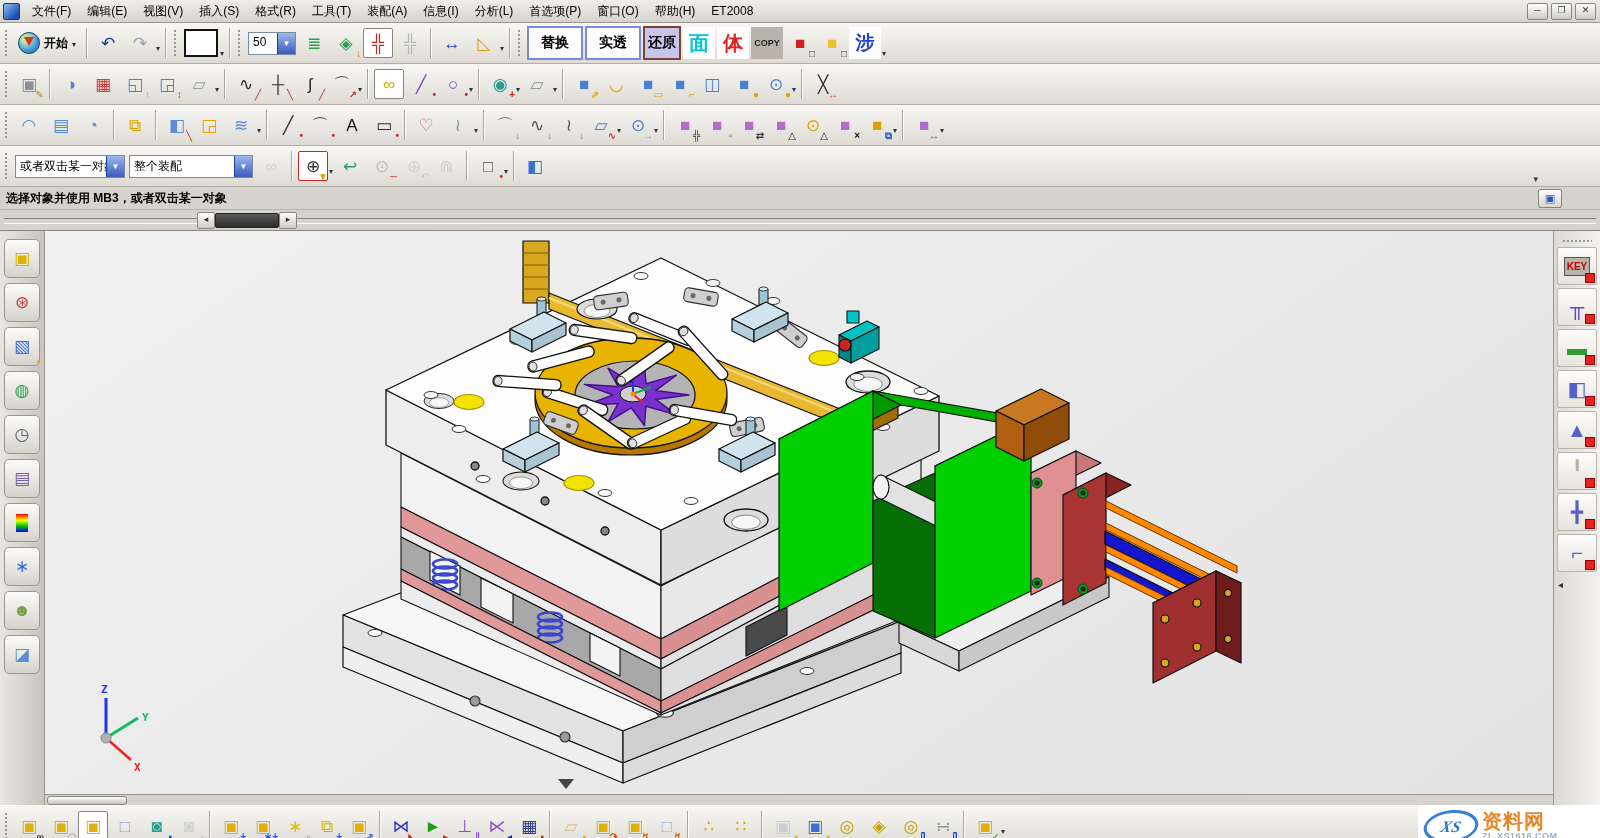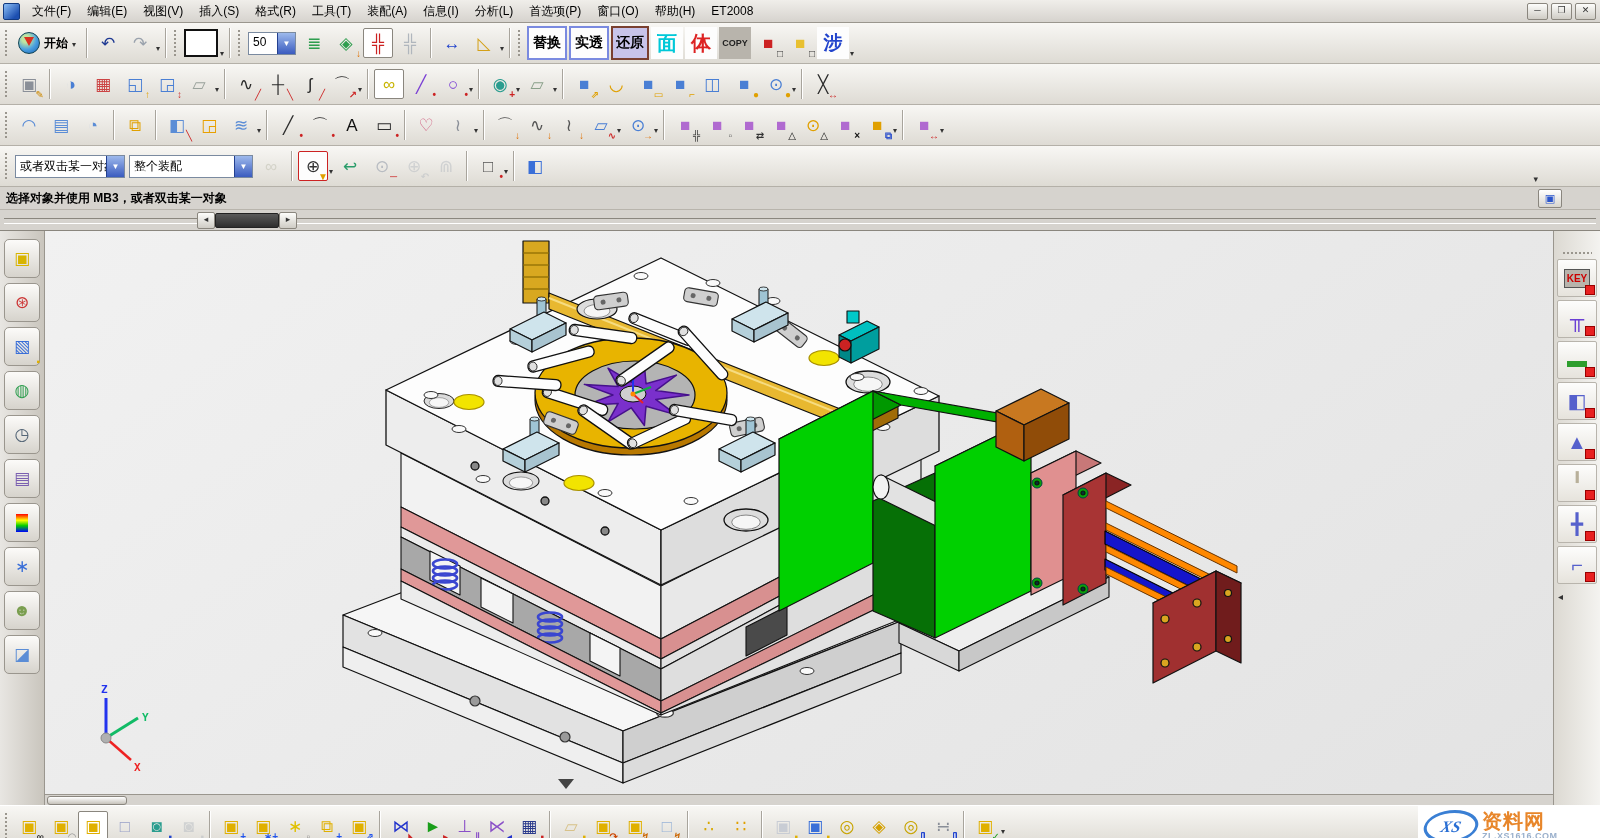--- a/index.html
+++ b/index.html
@@ -30,21 +30,21 @@
   .tbtn .ovbg{padding:0 1px;border-radius:1px;font-size:8px;bottom:0;right:0}
   .tbtn.boxed{border:1px solid #8a867e;background:#fff}
   .tbtn.redbox{border:1px solid #cc2222;background:#fdfdfd}
   .tbtn.disabled{opacity:.45}
   .dd{font-size:8px;color:#333;align-self:flex-end;padding:0 1px 5px 0}
   .badge{position:absolute;right:1px;bottom:1px;width:8px;height:8px;background:#e82020;border:1px solid #900}
   .rainbow{width:12px;height:18px;background:linear-gradient(180deg,#f00,#ff0 35%,#0c0 65%,#00f)}
   
   .cbtn{min-width:30px;height:30px;margin:0 1px;display:inline-flex;align-items:center;justify-content:center;
         font-weight:bold;font-size:14px;background:#fdfdfd;flex:none}
-  .cbtn.bluebrd{border:2px solid #7a8ae0;padding:0 3px}
+  .cbtn.bluebrd{border:2px solid #7a8ae0;padding:0 11px}
   .cbtn.redbrd{border:2px solid #7a4030;background:#c8c4ea;padding:0 2px}
   .cbtn.plain{border:1px solid transparent}
   .globe{width:20px;height:20px;border-radius:50%;flex:none;
          background:radial-gradient(circle at 35% 30%,#bfe4a0 20%,#4aa0e0 55%,#1a5fb0);border:1px solid #145;position:relative}
   .globe:after{content:"";position:absolute;left:5px;top:4px;border-left:5px solid transparent;
                border-right:5px solid transparent;border-top:9px solid #d83020}
   .start-btn{display:flex;align-items:center;gap:4px;padding:2px 4px;border:1px solid transparent}
   .start-lbl{font-weight:bold}
   
   .combo{height:21px;background:#fff;border:1px solid #7a8aa0;display:flex;align-items:stretch;flex:none;margin:0 2px}
@@ -68,21 +68,21 @@
   .left-sidebar{width:44px;background:linear-gradient(90deg,#e8e6e2,#c9c5bd);border-right:1px solid #9a968e;
                 display:flex;flex-direction:column;align-items:center;padding-top:8px;gap:5px;flex:none}
   .left-sidebar .tbtn{width:34px;height:37px;border:1px solid #9a968e;border-radius:5px;margin:0;
                       background:linear-gradient(#fcfbf9,#d6d3cc)}
   .center{flex:1;display:flex;flex-direction:column;min-width:0}
   .viewport{position:relative;height:564px;background:linear-gradient(145deg,#f1f1f1,#e3e3e3);overflow:hidden}
   .hscroll{height:10px;background:#d6d3ce;border-top:1px solid #9a968e;position:relative}
   .hthumb{position:absolute;left:2px;top:1px;width:78px;height:7px;border:1px solid #8a867e;border-radius:3px;
           background:linear-gradient(#fff,#c6c2ba)}
   .right-sidebar{width:46px;background:linear-gradient(270deg,#f4f3f0,#dcd9d2);border-left:1px solid #9a968e;
-                 display:flex;flex-direction:column;align-items:center;padding-top:20px;flex:none}
+                 display:flex;flex-direction:column;align-items:center;padding-top:8px;flex:none}
   .rs-handle{width:30px;height:5px;margin-bottom:3px;
              background-image:radial-gradient(#9a968e 1px,transparent 1.2px);background-size:4px 4px}
   .right-sidebar .tbtn{width:38px;height:36px;margin:0 0 3px 0;border:1px solid #b8b4ac;
                        background:linear-gradient(#fdfdfc,#e6e3dc)}
   .right-sidebar .tbtn .g{font-size:20px}
   .right-sidebar .keybox .btxt{background:#b8b4ac;border:1px solid #555;padding:3px 2px;font-size:10px}
   .collapse-arrow{font-size:10px;color:#333;margin-top:4px;align-self:flex-start;padding-left:4px}
   
   .bottombar{height:40px;display:flex;align-items:center;background:linear-gradient(#f8f7f4,#dedbd4);
              border-top:1px solid #fff;padding-left:2px;position:relative}

